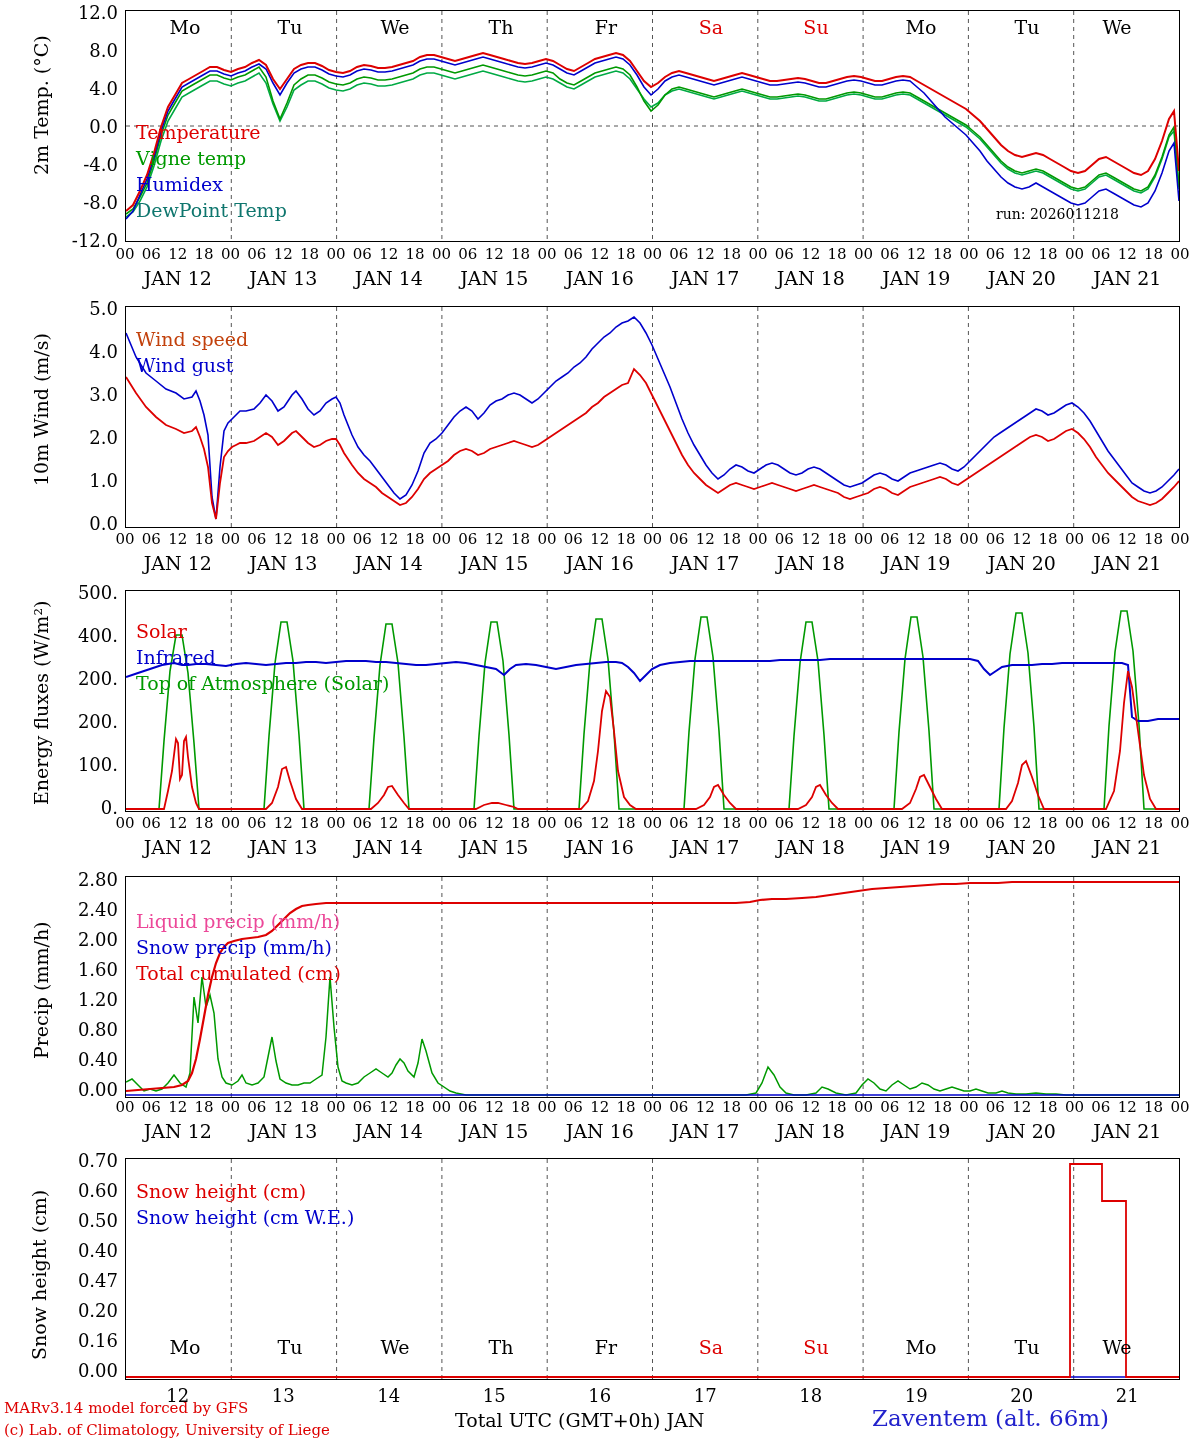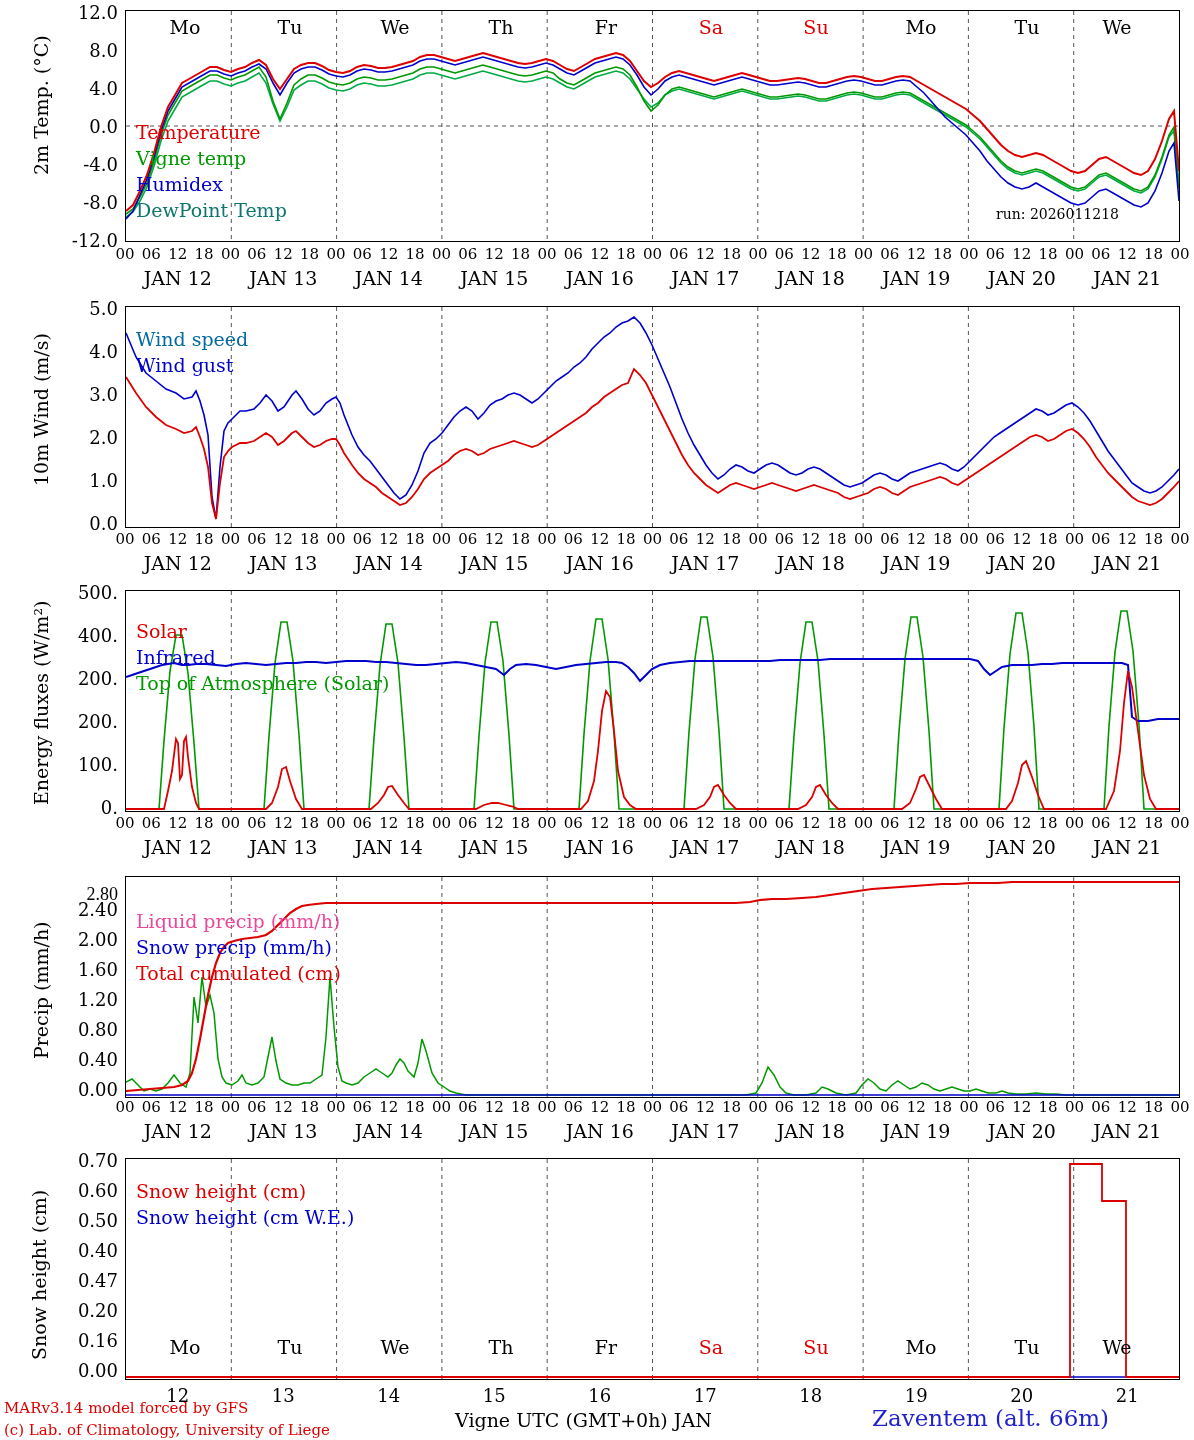--- a/index.html
+++ b/index.html
@@ -160,21 +160,21 @@
           <line x1="842.4" y1="0" x2="842.4" y2="220"></line>
           <line x1="947.7" y1="0" x2="947.7" y2="220"></line>
         </g>
 
         <polyline fill="none" stroke="#0000cc" stroke-width="1.6" points="0,26 10,50 20,66 30,74 40,82 50,86 58,92 66,90 70,84 74,94 78,108 82,128 86,190 90,212 94,160 98,124 102,116 106,112 110,108 114,104 120,104 128,102 134,96 140,88 146,94 152,104 158,100 162,94 166,88 170,84 176,92 182,102 188,108 194,104 200,96 206,92 210,90 214,96 218,108 222,118 226,128 232,140 238,148 244,154 250,162 256,170 262,178 268,186 274,192 280,188 286,178 292,164 298,146 304,136 310,132 316,126 322,118 328,110 334,104 340,100 346,104 352,112 358,106 364,98 370,94 376,92 382,88 388,86 394,88 400,92 406,96 412,92 418,86 424,80 430,74 436,70 442,66 448,60 454,56 460,50 466,42 472,36 478,30 484,26 490,20 496,16 502,14 508,10 514,16 520,26 526,38 532,52 538,66 544,80 550,96 556,112 562,126 568,138 574,148 580,158 586,166 592,172 598,168 604,162 610,158 616,160 622,164 628,166 634,162 640,158 646,156 652,158 658,162 664,166 670,168 676,166 682,162 688,160 694,162 700,166 706,170 712,174 718,178 724,180 730,178 736,176 742,172 748,168 754,166 760,168 766,172 772,174 778,170 784,166 790,164 796,162 802,160 808,158 814,156 820,158 826,162 832,164 838,160 844,154 850,148 856,142 862,136 868,130 874,126 880,122 886,118 892,114 898,110 904,106 910,102 916,104 922,108 928,106 934,102 940,98 946,96 952,100 958,106 964,114 970,124 976,134 982,144 988,152 994,160 1000,168 1006,176 1012,180 1018,184 1024,186 1030,184 1036,180 1042,174 1048,168 1053,162"></polyline>
 
         <polyline fill="none" stroke="#dd0000" stroke-width="1.8" points="0,70 10,86 20,100 30,110 40,118 50,122 58,126 66,124 70,120 74,130 78,142 82,160 86,196 90,212 94,176 98,150 102,144 106,140 110,138 114,136 120,136 128,134 134,130 140,126 146,130 152,138 158,134 162,130 166,126 170,124 176,130 182,136 188,140 194,138 200,134 206,132 210,132 214,138 218,146 222,152 226,158 232,166 238,172 244,176 250,180 256,186 262,190 268,194 274,198 280,196 286,190 292,182 298,172 304,166 310,162 316,158 322,154 328,148 334,144 340,142 346,144 352,148 358,146 364,142 370,140 376,138 382,136 388,134 394,136 400,138 406,140 412,138 418,134 424,130 430,126 436,122 442,118 448,114 454,110 460,106 466,100 472,96 478,90 484,86 490,82 496,78 502,76 508,62 514,68 520,76 526,88 532,100 538,112 544,124 550,136 556,148 562,158 568,166 574,172 580,178 586,182 592,186 598,182 604,178 610,176 616,178 622,180 628,182 634,180 640,178 646,176 652,178 658,180 664,182 670,184 676,182 682,180 688,178 694,180 700,182 706,184 712,186 718,190 724,192 730,190 736,188 742,186 748,182 754,180 760,182 766,186 772,188 778,184 784,180 790,178 796,176 802,174 808,172 814,170 820,172 826,176 832,178 838,174 844,170 850,166 856,162 862,158 868,154 874,150 880,146 886,142 892,138 898,134 904,130 910,128 916,130 922,134 928,132 934,128 940,124 946,122 952,126 958,132 964,140 970,150 976,158 982,166 988,172 994,178 1000,184 1006,190 1012,194 1018,196 1024,198 1030,196 1036,192 1042,186 1048,180 1053,174"></polyline>
       </svg>
     </div>
 
-    <div class="legend" style="left:136px;top:32px;color:#0369a1;">Wind speed</div>
+    <div class="legend" style="left:136px;top:32px;color:#c2410c;">Wind speed</div>
     <div class="legend" style="left:136px;top:58px;color:#0000cc;">Wind gust</div>
   </div>
 
   <div class="panel" style="left:0;top:530px;width:1194px;height:46px;">
     <div id="hours2">
         <div class="hourlab" style="left: 112px; top: 0px;">00</div>
         <div class="hourlab" style="left: 138.375px; top: 0px;">06</div>
         <div class="hourlab" style="left: 164.75px; top: 0px;">12</div>
         <div class="hourlab" style="left: 191.125px; top: 0px;">18</div>
         <div class="hourlab" style="left: 217.5px; top: 0px;">00</div>
@@ -318,21 +318,21 @@
         <div class="daylab" style="left: 645.25px; top: 22px;">JAN 17</div>
         <div class="daylab" style="left: 750.75px; top: 22px;">JAN 18</div>
         <div class="daylab" style="left: 856.25px; top: 22px;">JAN 19</div>
         <div class="daylab" style="left: 961.75px; top: 22px;">JAN 20</div>
         <div class="daylab" style="left: 1067.25px; top: 22px;">JAN 21</div>
       </div>
   </div>
 
   <div class="panel" style="left:0;top:864px;width:1194px;height:240px;">
     <div class="ylab" style="left:30px;top:195px;">Precip (mm/h)</div>
-    <div class="ytick" style="left:40px;top:20px;width:78px;font-family:Liberation Serif, serif;">2.80</div>
+    <div class="ytick" style="left:40px;top:5px;width:78px;">2.80</div>
     <div class="ytick" style="left:40px;top:35px;width:78px;">2.40</div>
     <div class="ytick" style="left:40px;top:65px;width:78px;">2.00</div>
     <div class="ytick" style="left:40px;top:95px;width:78px;">1.60</div>
     <div class="ytick" style="left:40px;top:125px;width:78px;">1.20</div>
     <div class="ytick" style="left:40px;top:155px;width:78px;">0.80</div>
     <div class="ytick" style="left:40px;top:185px;width:78px;">0.40</div>
     <div class="ytick" style="left:40px;top:215px;width:78px;">0.00</div>
 
     <div class="plotbox" style="left:125px;top:12px;width:1055px;height:222px;">
       <svg width="1053" height="220" viewBox="0 0 1053 220" preserveAspectRatio="none">
@@ -475,16 +475,16 @@
         <div class="daytick" style="left: 685.25px; top: 0px;">17</div>
         <div class="daytick" style="left: 790.75px; top: 0px;">18</div>
         <div class="daytick" style="left: 896.25px; top: 0px;">19</div>
         <div class="daytick" style="left: 1001.75px; top: 0px;">20</div>
         <div class="daytick" style="left: 1107.25px; top: 0px;">21</div>
       </div>
   </div>
 
   <div class="footl" style="left:4px;top:1399px;">MARv3.14 model forced by GFS</div>
   <div class="footl" style="left:4px;top:1421px;">(c) Lab. of Climatology, University of Liege</div>
-  <div class="footc" style="left:455px;top:1409px;">Vigne UTC (GMT+0h) JAN</div>
+  <div class="footc" style="left:455px;top:1409px;">Total UTC (GMT+0h) JAN</div>
   <div class="footr" style="left:872px;top:1405px;">Zaventem (alt. 66m)</div>
 
 </div>
 
 </body></html>

